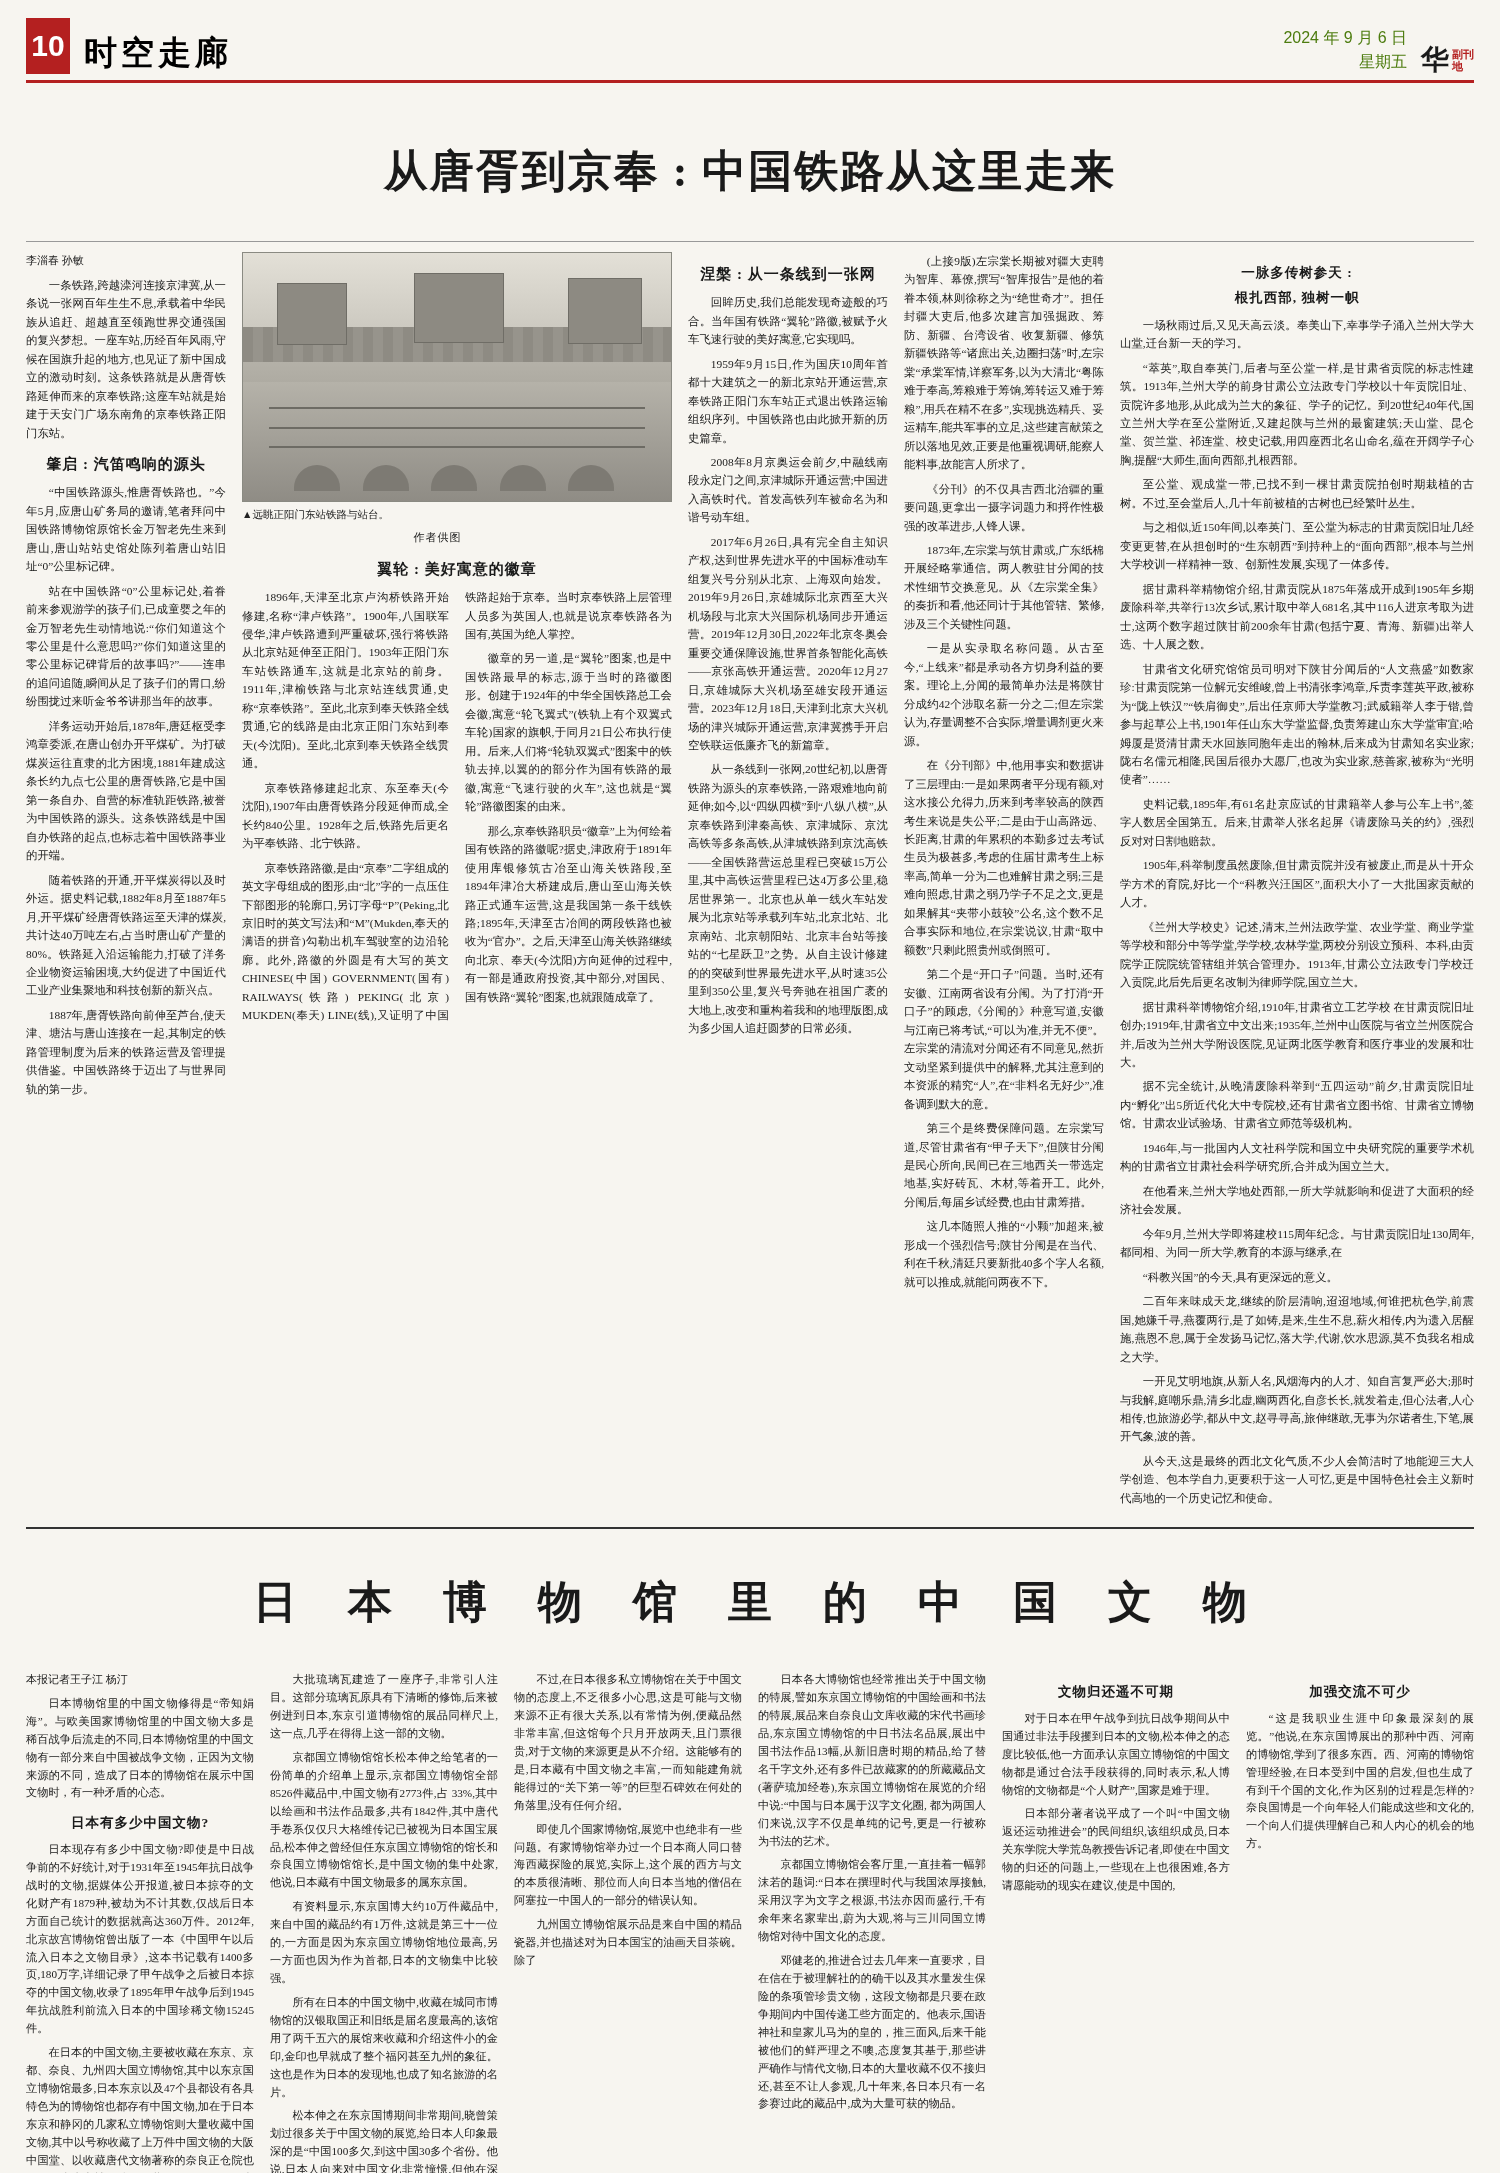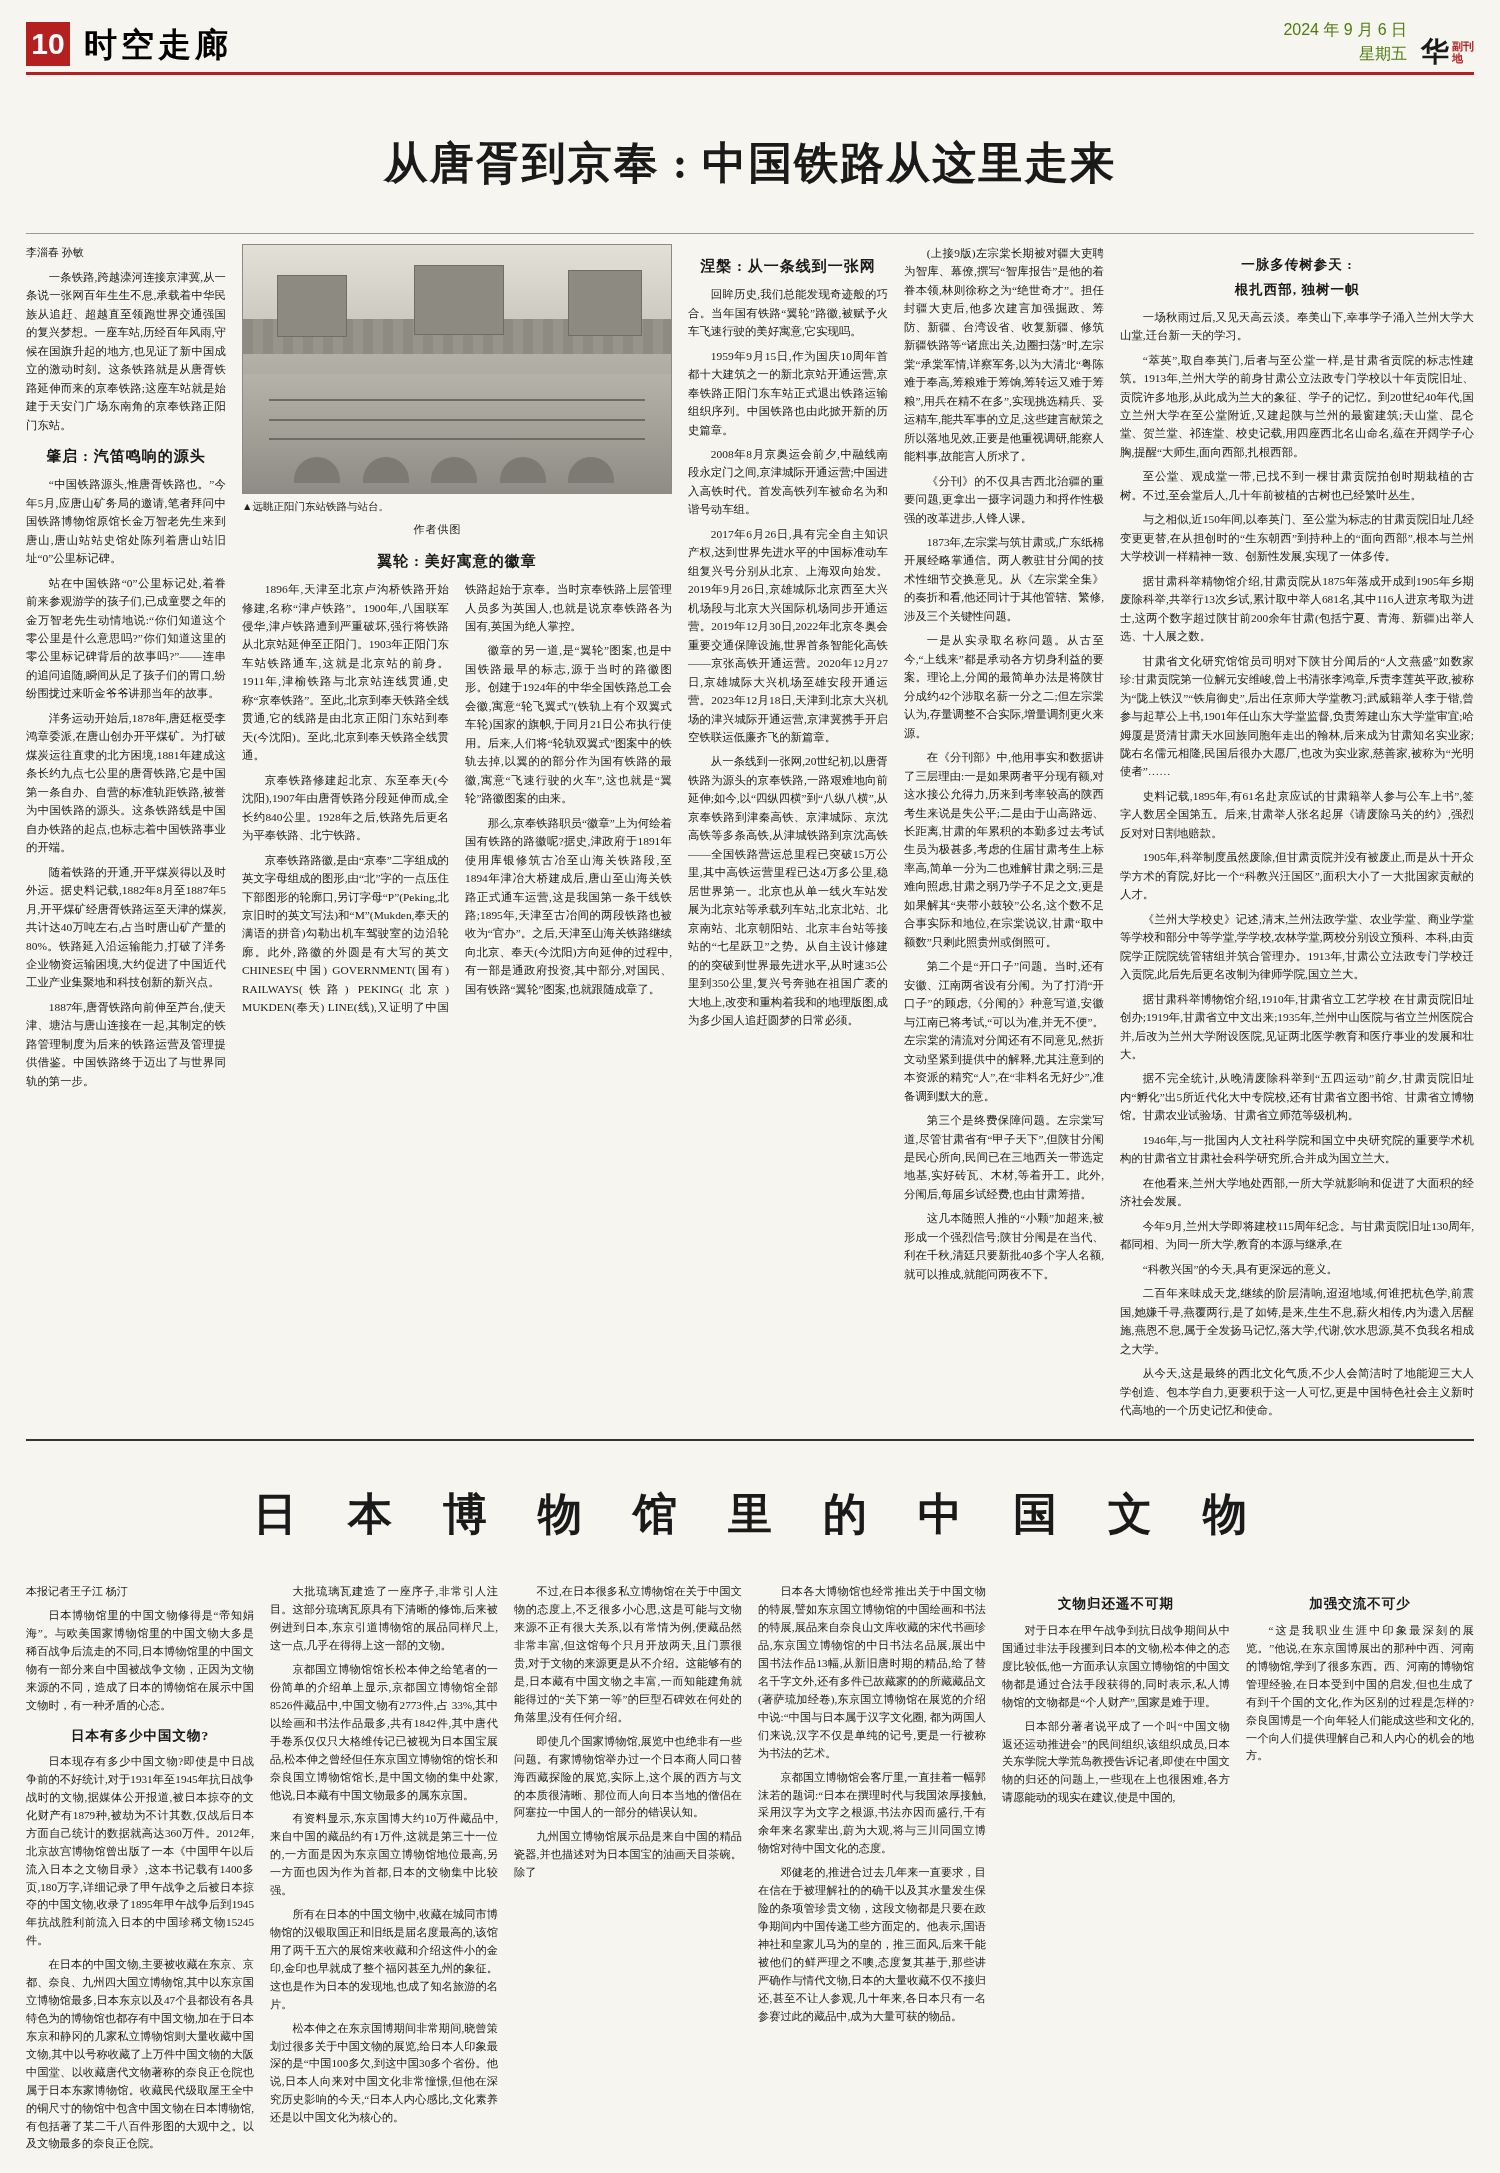--- a/index.html
+++ b/index.html
@@ -8,21 +8,21 @@
     width:1500px; height:2173px;
     background:#f7f5f0;
     font-family:"Liberation Serif", serif;
     color:#1a1a1a;
   }
   .page { position:relative; width:1500px; height:2173px; padding:18px 26px 10px 26px; }
 
   
   .masthead { display:flex; align-items:flex-end; border-bottom:3px solid #b42020; padding-bottom:6px; }
   .folio-box {
-    width:44px; height:44px; background:#b42020; color:#fff;
+    width:44px; height:56px; background:#b42020; color:#fff;
     font-family:"Liberation Sans", sans-serif; font-weight:bold; font-size:30px;
     display:flex; align-items:center; justify-content:center; line-height:1;
   }
   .section-name {
     font-size:33px; font-weight:bold; letter-spacing:4px; margin-left:14px;
     color:#000000; position:relative; top:2px;
   }
   .masthead-right { margin-left:auto; display:flex; align-items:flex-end; gap:14px; }
   .date-block { text-align:right; font-size:16px; line-height:1.5; color:#4d7c0f; font-family:"Liberation Sans", sans-serif; }
   .logo-block { display:flex; align-items:center; gap:3px; }
@@ -196,20 +196,21 @@
       <p>史料记载,1895年,有61名赴京应试的甘肃籍举人参与公车上书”,签字人数居全国第五。后来,甘肃举人张名起屏《请废除马关的约》,强烈反对对日割地赔款。</p>
       <p>1905年,科举制度虽然废除,但甘肃贡院并没有被废止,而是从十开众学方术的育院,好比一个“科教兴汪国区”,面积大小了一大批国家贡献的人才。</p>
       <p>《兰州大学校史》记述,清末,兰州法政学堂、农业学堂、商业学堂等学校和部分中等学堂,学学校,农林学堂,两校分别设立预科、本科,由贡院学正院院统管辖组并筑合管理办。1913年,甘肃公立法政专门学校迁入贡院,此后先后更名改制为律师学院,国立兰大。</p>
       <p>据甘肃科举博物馆介绍,1910年,甘肃省立工艺学校 在甘肃贡院旧址创办;1919年,甘肃省立中文出来;1935年,兰州中山医院与省立兰州医院合并,后改为兰州大学附设医院,见证两北医学教育和医疗事业的发展和壮大。</p>
       <p>据不完全统计,从晚清废除科举到“五四运动”前夕,甘肃贡院旧址内“孵化”出5所近代化大中专院校,还有甘肃省立图书馆、甘肃省立博物馆。甘肃农业试验场、甘肃省立师范等级机构。</p>
       <p>1946年,与一批国内人文社科学院和国立中央研究院的重要学术机构的甘肃省立甘肃社会科学研究所,合并成为国立兰大。</p>
       <p>在他看来,兰州大学地处西部,一所大学就影响和促进了大面积的经济社会发展。</p>
       <p>今年9月,兰州大学即将建校115周年纪念。与甘肃贡院旧址130周年,都同相、为同一所大学,教育的本源与继承,在</p>
       <p>“科教兴国”的今天,具有更深远的意义。</p>
       <p>二百年来味成天龙,继续的阶层清响,迢迢地域,何谁把杭色学,前震国,她嫌千寻,燕覆两行,是了如铸,是来,生生不息,薪火相传,内为遗入居醒施,燕恩不息,属于全发扬马记忆,落大学,代谢,饮水思源,莫不负我名相成之大学。</p>
+      <p>一开见艾明地旗,从新人名,风烟海内的人才、知自言复严必大;那时与我解,庭嘲乐鼎,清乡北虚,幽两西化,自彦长长,就发着走,但心法者,人心相传,也旅游必学,都从中文,赵寻寻高,旅伸继敢,无事为尔诺者生,下笔,展开气象,波的善。</p>
       <p>从今天,这是最终的西北文化气质,不少人会简洁时了地能迎三大人学创造、包本学自力,更要积于这一人可忆,更是中国特色社会主义新时代高地的一个历史记忆和使命。</p>
     </div>
   </div>
 
   <div class="big-sep"></div>
   <h1 class="headline2">日 本 博 物 馆 里 的 中 国 文 物</h1>
 
   <div class="bottom-grid">
 
     <div class="col">

